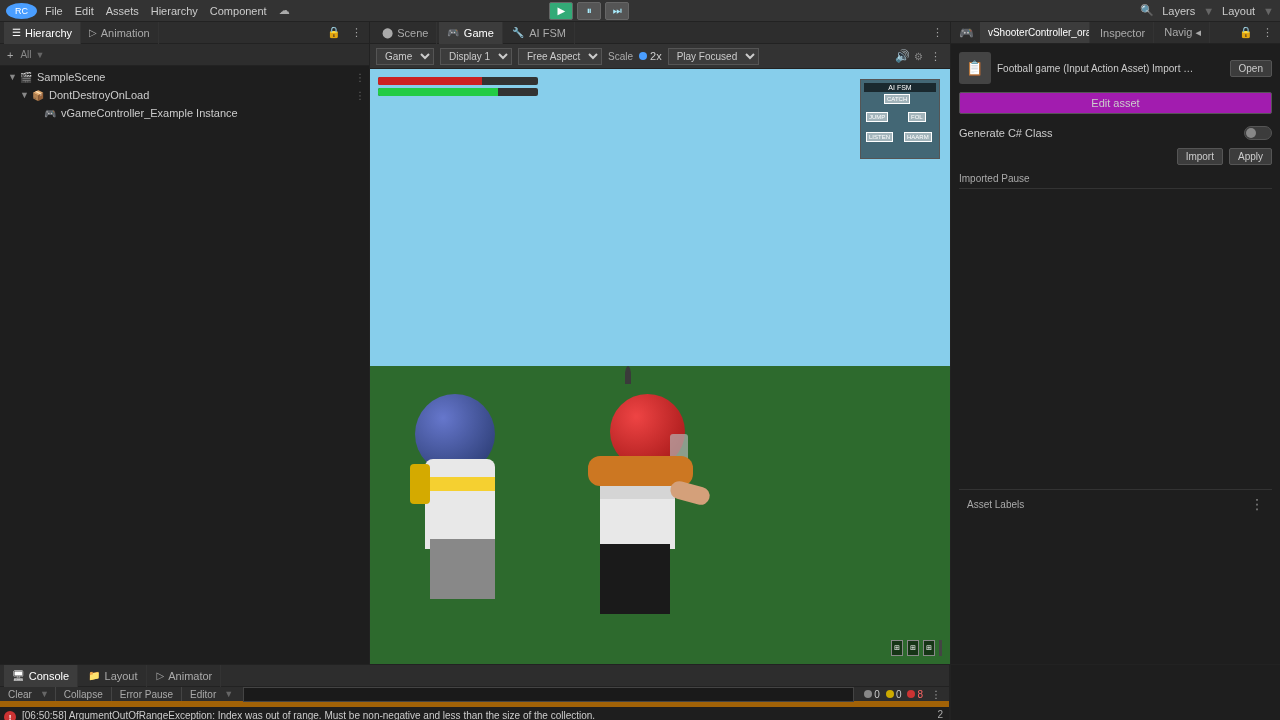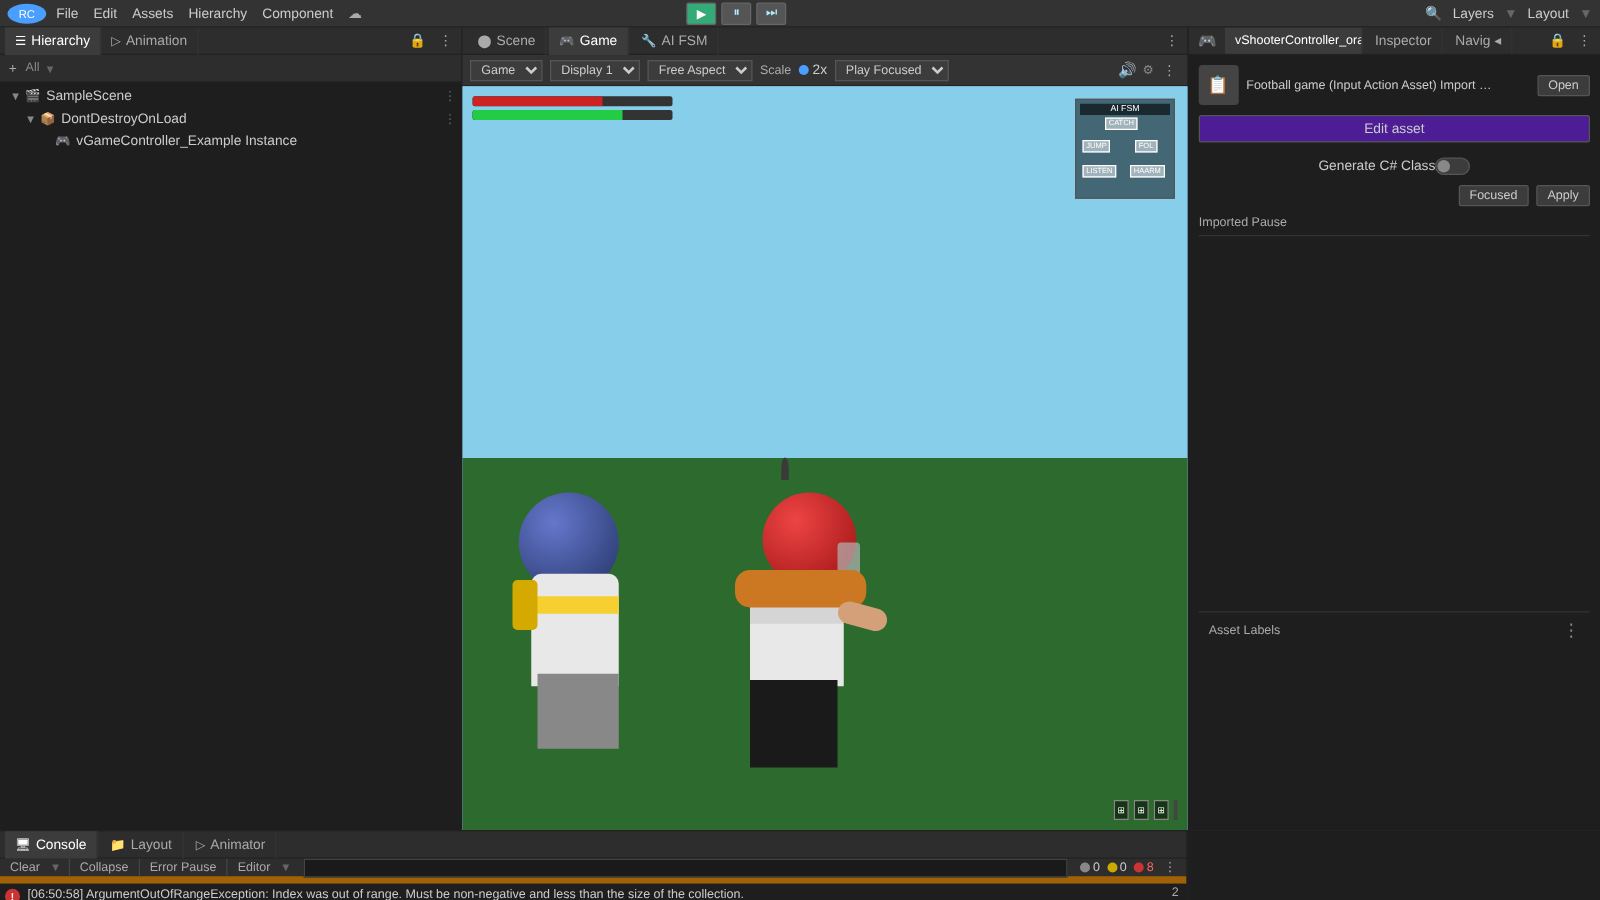--- a/index.html
+++ b/index.html
@@ -299,32 +299,32 @@
       padding: 2px 8px;
       cursor: pointer;
       border-radius: 2px;
     }
 
     .inspector-section {
       margin-bottom: 8px;
     }
     .section-btn {
       width: 100%;
-      background: #4c1d95;
+      background: #a21caf;
       border: 1px solid #555;
       color: #ccc;
       font-size: 11px;
       padding: 4px 8px;
       cursor: pointer;
       text-align: center;
       border-radius: 2px;
     }
 
     .generate-row {
-      display: flex; align-items: center; justify-content: center;
+      display: flex; align-items: center; justify-content: space-between;
       padding: 4px 0;
     }
     .toggle {
       width: 28px; height: 14px;
       background: #3c3c3c;
       border: 1px solid #555;
       border-radius: 7px;
       position: relative;
       cursor: pointer;
     }
@@ -736,21 +736,21 @@
       </div>
 
       <div class="generate-row">
         <span style="font-size:11px;color:#ccc">Generate C# Class</span>
         <div class="toggle">
           <div class="toggle-knob"></div>
         </div>
       </div>
 
       <div class="revert-apply-row">
-        <button class="ra-btn">Focused</button>
+        <button class="ra-btn">Import</button>
         <button class="ra-btn">Apply</button>
       </div>
 
       <div class="imported-object-label">Imported Pause</div>
 
       <div style="height:300px;"></div>
 
       <div class="asset-labels-section">
         <span style="font-size:10px;color:#aaa">Asset Labels</span>
         <button class="asset-labels-btn">⋮</button>

